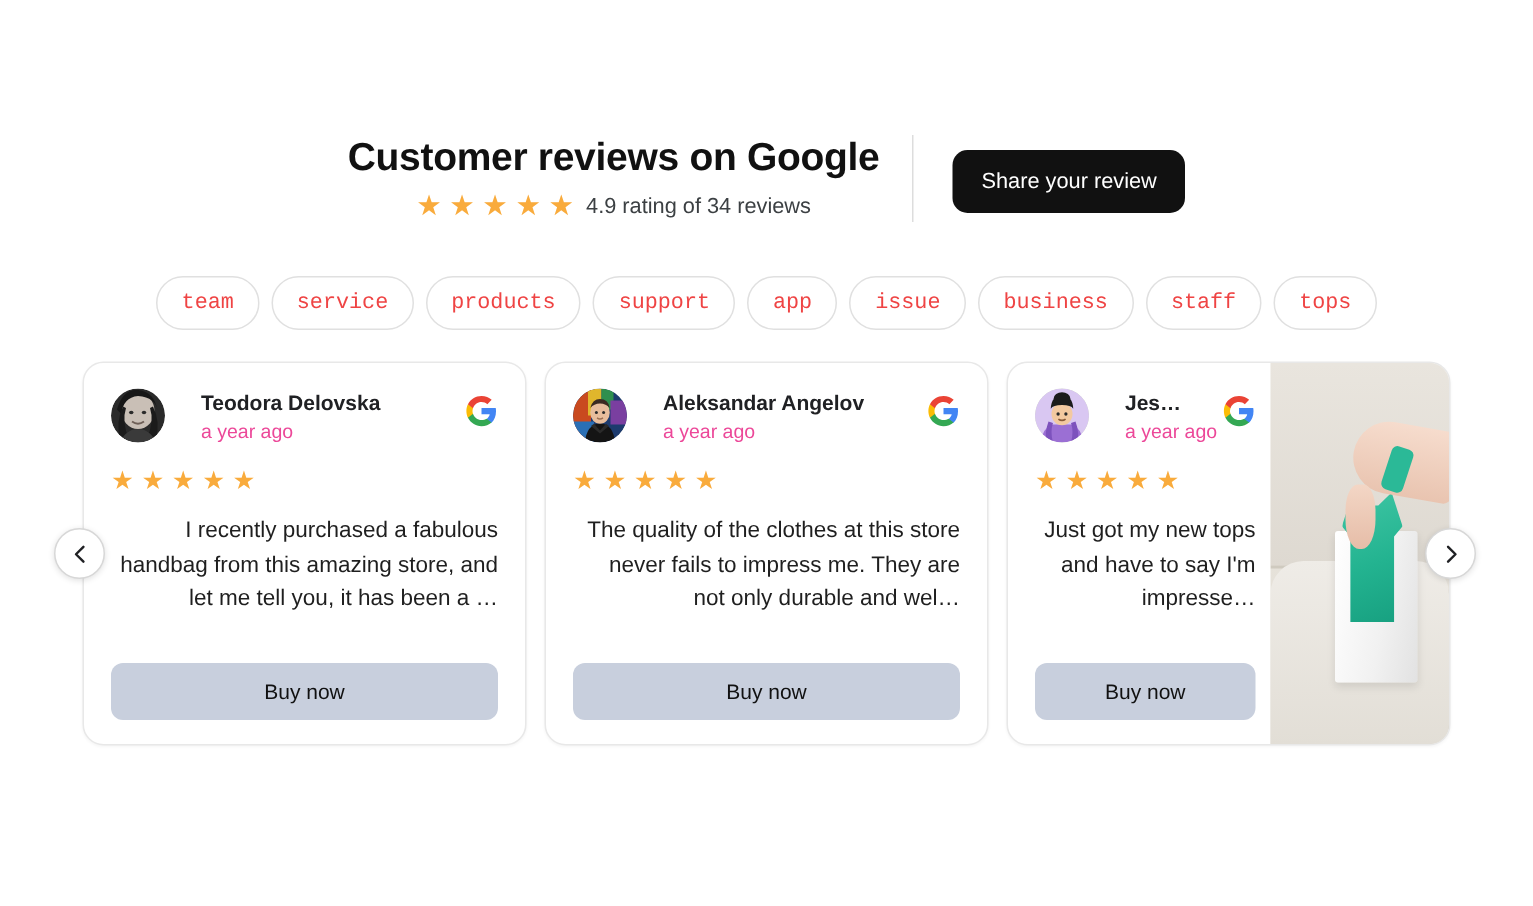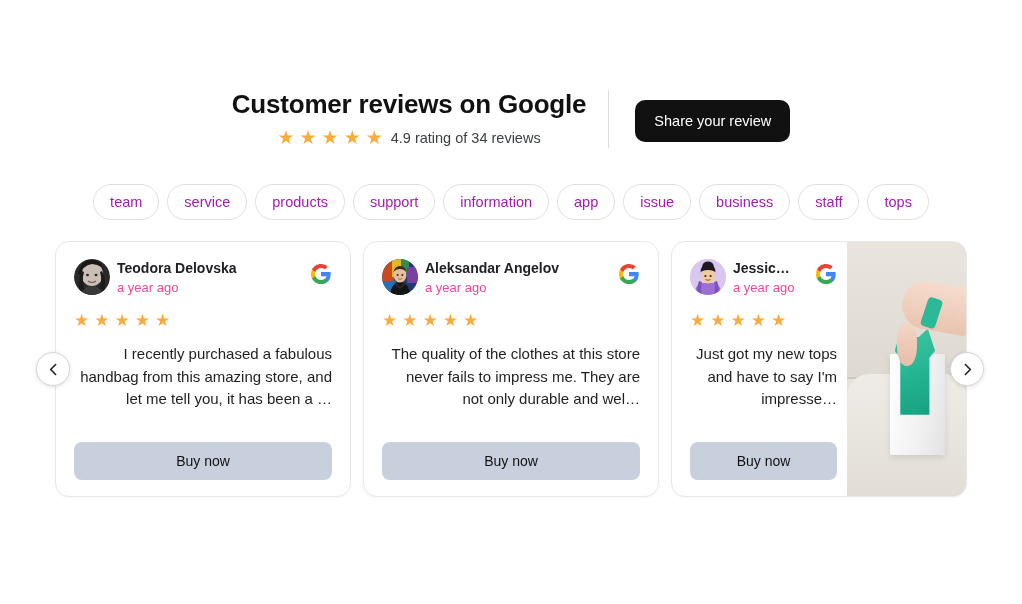--- a/index.html
+++ b/index.html
@@ -89,23 +89,23 @@
     align-items: center;
     gap: 8px;
     margin-top: 36px;
     padding: 0 40px;
     flex-wrap: nowrap;
   }
   .tag {
     border: 1px solid #e0e0e0;
     border-radius: 999px;
     background: #ffffff;
-    color: #a21caf;
+    color: #ef4444;
     font-size: 14.5px;
-    font-family: Liberation Sans, sans-serif;
+    font-family: Liberation Mono, monospace;
     padding: 8px 16px;
     cursor: pointer;
     white-space: nowrap;
     line-height: 18px;
   }
 
   
   .carousel-wrap {
     position: relative;
     margin-top: 21px;
@@ -210,21 +210,21 @@
     top: 32%;
     width: 17%;
     height: 17%;
     background: linear-gradient(180deg,#f3d6c5 0%, #e6bda8 100%);
     border-radius: 40% 40% 45% 45%;
   }
 
   .card-head {
     display: flex;
     align-items: flex-start;
-    gap: 7px;
+    gap: 24px;
   }
   .avatar {
     width: 36px; height: 36px;
     flex: 0 0 36px;
     border-radius: 50%;
     overflow: hidden;
     background: #cfcfcf;
     position: relative;
   }
   .avatar svg { display: block; width: 36px; height: 36px; }
@@ -334,21 +334,20 @@
     <div class="header-divider"></div>
 
     <button class="share-btn">Share your review</button>
   </div>
 
   <div class="tags">
     <button class="tag">team</button>
     <button class="tag">service</button>
     <button class="tag">products</button>
     <button class="tag">support</button>
-    <button class="tag">information</button>
     <button class="tag">app</button>
     <button class="tag">issue</button>
     <button class="tag">business</button>
     <button class="tag">staff</button>
     <button class="tag">tops</button>
   </div>
 
   <div class="carousel-wrap">
 
     <button class="nav nav-prev">

